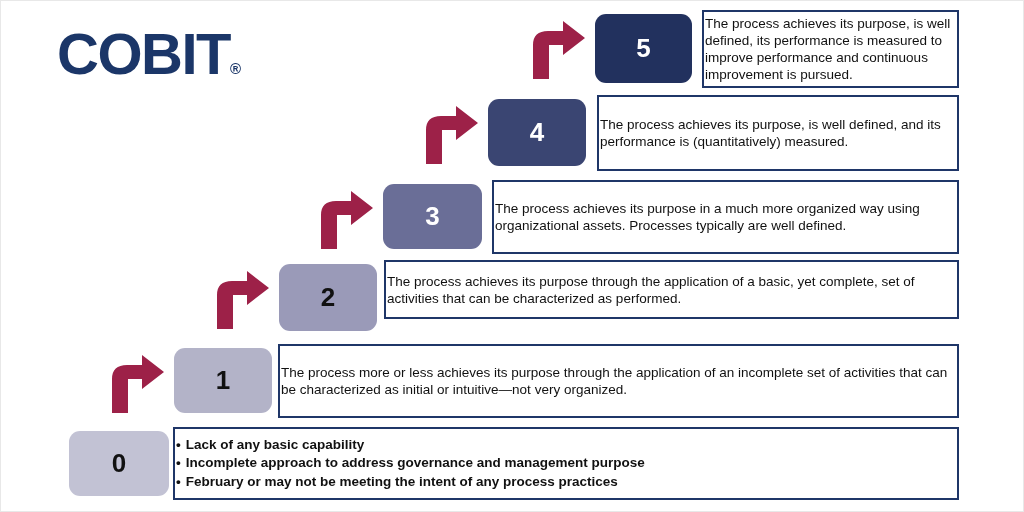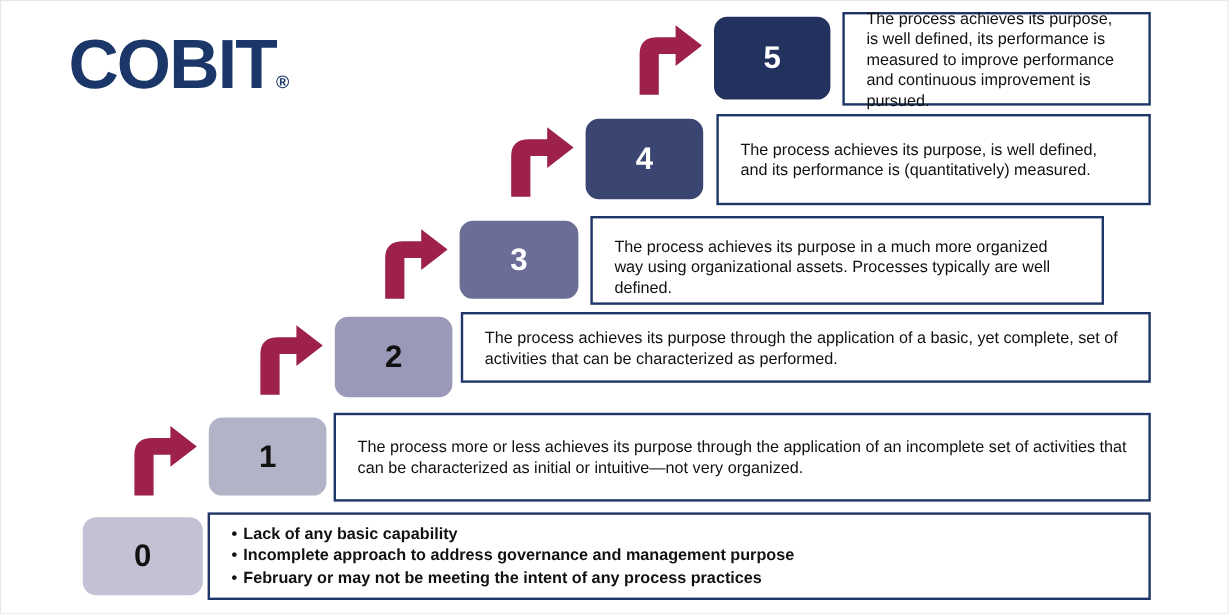--- a/index.html
+++ b/index.html
@@ -71,21 +71,21 @@
     box-sizing: border-box;
   }
 
   .desc-box {
     position: absolute;
     border: 2px solid #1f3668;
     background: #ffffff;
     box-sizing: border-box;
     display: flex;
     align-items: center;
-    padding: 4px 18px;
+    padding: 4px 1px;
   }
   .desc-text {
     font-size: 13.5px;
     line-height: 1.26;
     color: #111111;
   }
   .desc-list {
     margin: 0;
     padding: 0;
     list-style: none;
@@ -142,21 +142,21 @@
     </div>
   </div>
 
   <div class="level-row">
     <svg class="arrow" style="left:312px; top:188px;" viewBox="0 0 62 62">
       <path d="M8,60 L8,26 Q8,12 23,12 L38,12 L38,2 L60,19 L38,36 L38,26 L24,26 L24,60 Z" fill="#9d2148"></path>
     </svg>
     <div class="level-box" style="left:382px; top:183px; width:99px; height:65px; background:#6a6e97; color:#ffffff;">
       <span>3</span>
     </div>
-    <div class="desc-box" style="left:491px; top:179px; width:428px; height:74px;align-items:flex-end;">
+    <div class="desc-box" style="left:491px; top:179px; width:467px; height:74px;">
       <span class="desc-text">The process achieves its purpose in a much more organized way using organizational assets. Processes typically are well defined.</span>
     </div>
   </div>
 
   <div class="level-row">
     <svg class="arrow" style="left:208px; top:268px;" viewBox="0 0 62 62">
       <path d="M8,60 L8,26 Q8,12 23,12 L38,12 L38,2 L60,19 L38,36 L38,26 L24,26 L24,60 Z" fill="#9d2148"></path>
     </svg>
     <div class="level-box" style="left:278px; top:263px; width:98px; height:67px; background:#9a9ab8; color:#111111;">
       <span>2</span>

